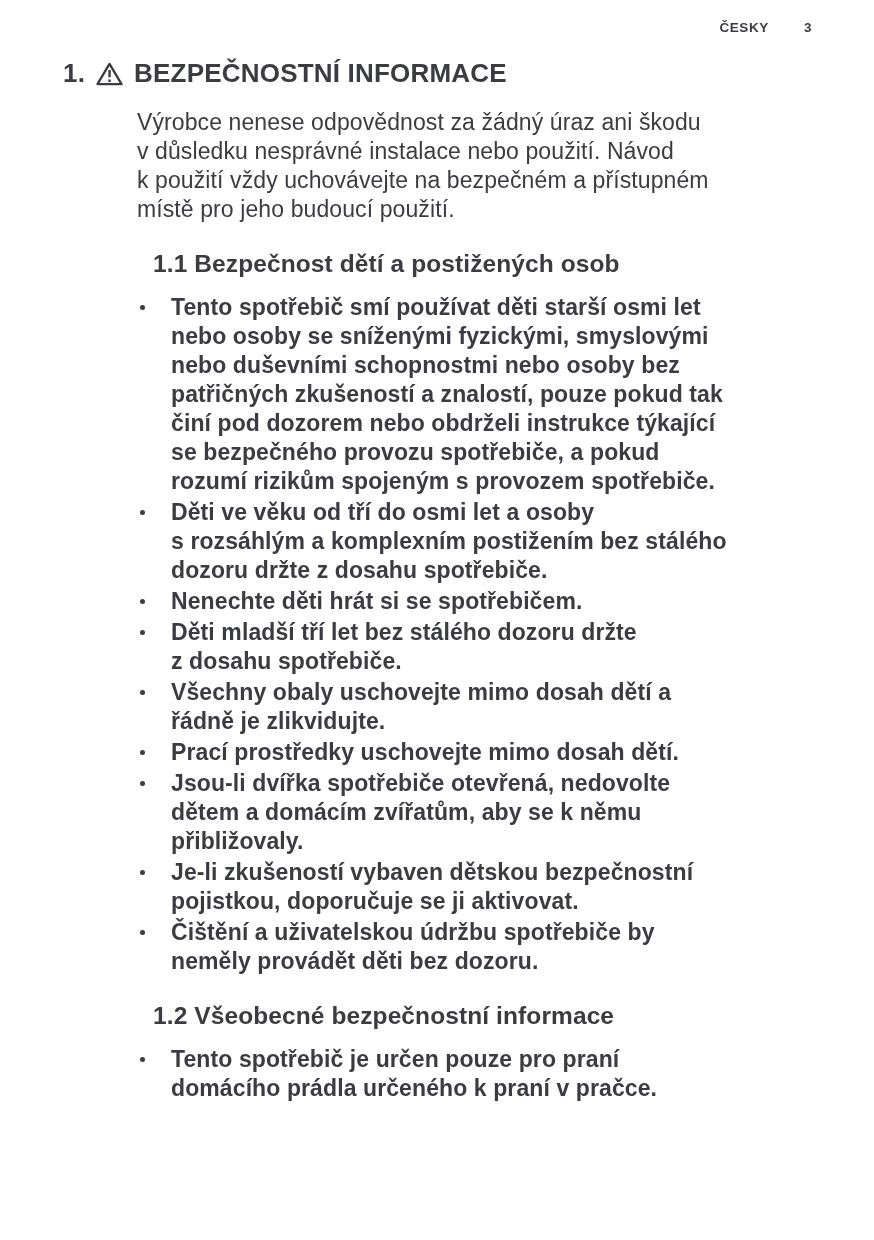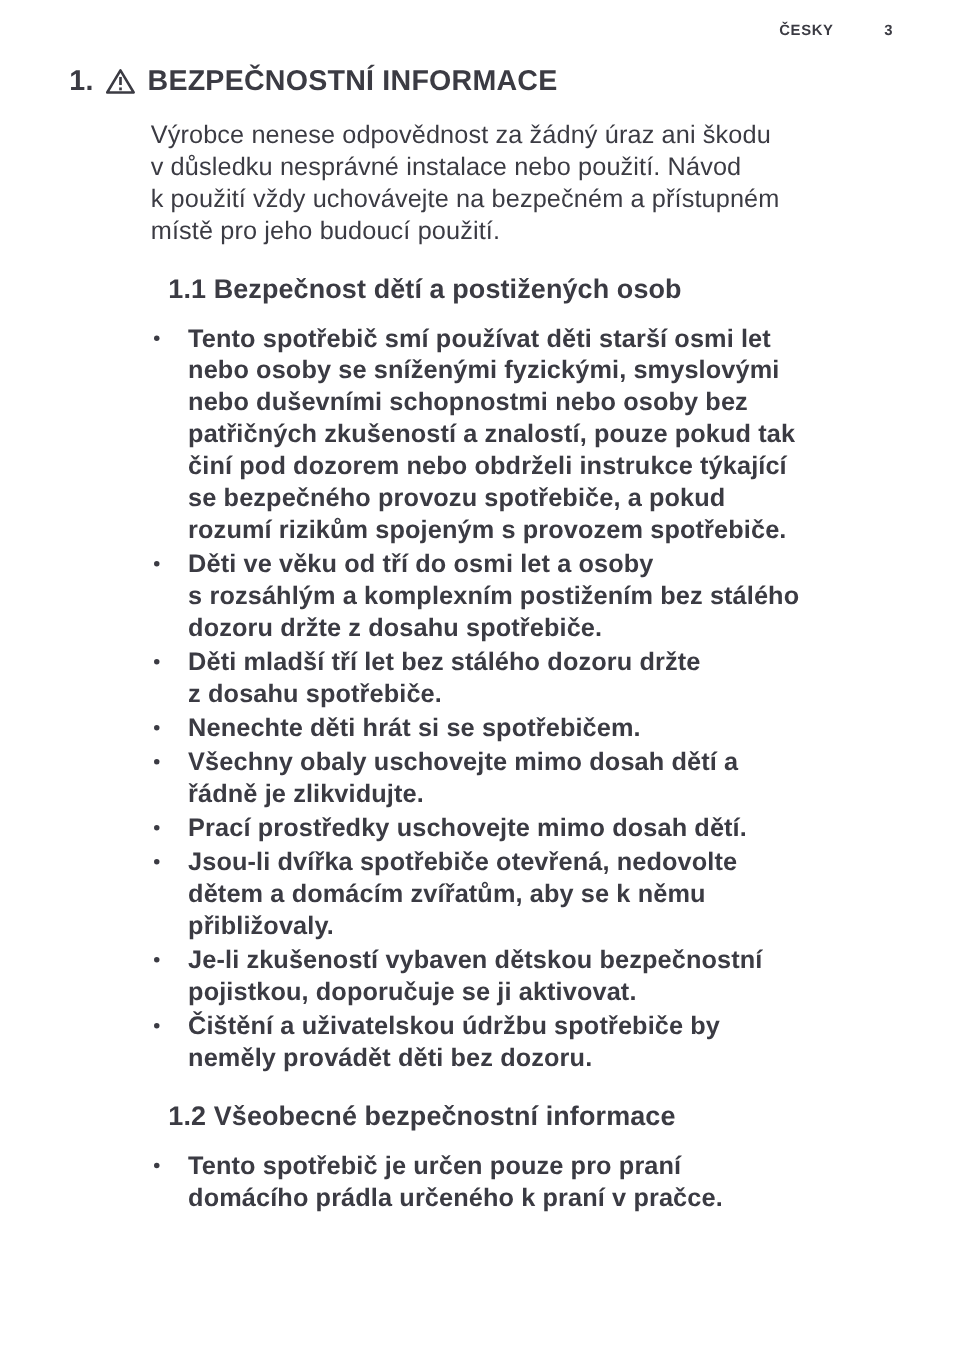--- a/index.html
+++ b/index.html
@@ -11,21 +11,21 @@
     color: #3b3b43;
   }
   .page {
     position: relative;
     width: 874px; height: 1240px;
     background: #ffffff;
     overflow: hidden;
   }
   .page-header {
     position: absolute; top: 20px; right: 62px;
-    display: flex; gap: 46px;
+    display: flex; gap: 35px;
     font-size: 13.5px; font-weight: bold; letter-spacing: 0.6px;
   }
   h1 {
     position: absolute; left: 63px; top: 58px; margin: 0;
     font-size: 26px; font-weight: bold; letter-spacing: 0.2px;
     display: flex; align-items: center; gap: 9px;
     white-space: nowrap;
   }
   .warn-icon { display: inline-flex; margin: 0 1px; color: #3b3b43; }
   .content {
@@ -74,22 +74,22 @@
   <div class="content">
 
 
     <p class="intro-p">Výrobce nenese odpovědnost za žádný úraz ani škodu v&nbsp;důsledku nesprávné instalace nebo použití. Návod k&nbsp;použití vždy uchovávejte na bezpečném a přístupném místě pro jeho budoucí použití.</p>
 
     <h2>1.1 Bezpečnost dětí a postižených osob</h2>
 
     <ul class="bullets">
       <li>Tento spotřebič smí používat děti starší osmi let nebo osoby se sníženými fyzickými, smyslovými nebo duševními schopnostmi nebo osoby bez patřičných zkušeností a znalostí, pouze pokud tak činí pod dozorem nebo obdrželi instrukce týkající se bezpečného provozu spotřebiče, a pokud rozumí rizikům spojeným s&nbsp;provozem spotřebiče.</li>
       <li>Děti ve věku od tří do osmi let a osoby s&nbsp;rozsáhlým a komplexním postižením bez stálého dozoru držte z&nbsp;dosahu spotřebiče.</li>
+      <li>Nenechte děti hrát si se spotřebičem.</li>
       <li>Děti mladší tří let bez stálého dozoru držte z&nbsp;dosahu spotřebiče.</li>
-      <li>Nenechte děti hrát si se spotřebičem.</li>
       <li>Všechny obaly uschovejte mimo dosah dětí a řádně je zlikvidujte.</li>
       <li>Prací prostředky uschovejte mimo dosah dětí.</li>
       <li>Jsou-li dvířka spotřebiče otevřená, nedovolte dětem a domácím zvířatům, aby se k&nbsp;němu přibližovaly.</li>
       <li>Je-li zkušeností vybaven dětskou bezpečnostní pojistkou, doporučuje se ji aktivovat.</li>
       <li>Čištění a uživatelskou údržbu spotřebiče by neměly provádět děti bez dozoru.</li>
     </ul>
 
     <h2>1.2 Všeobecné bezpečnostní informace</h2>
 
     <ul class="bullets">

